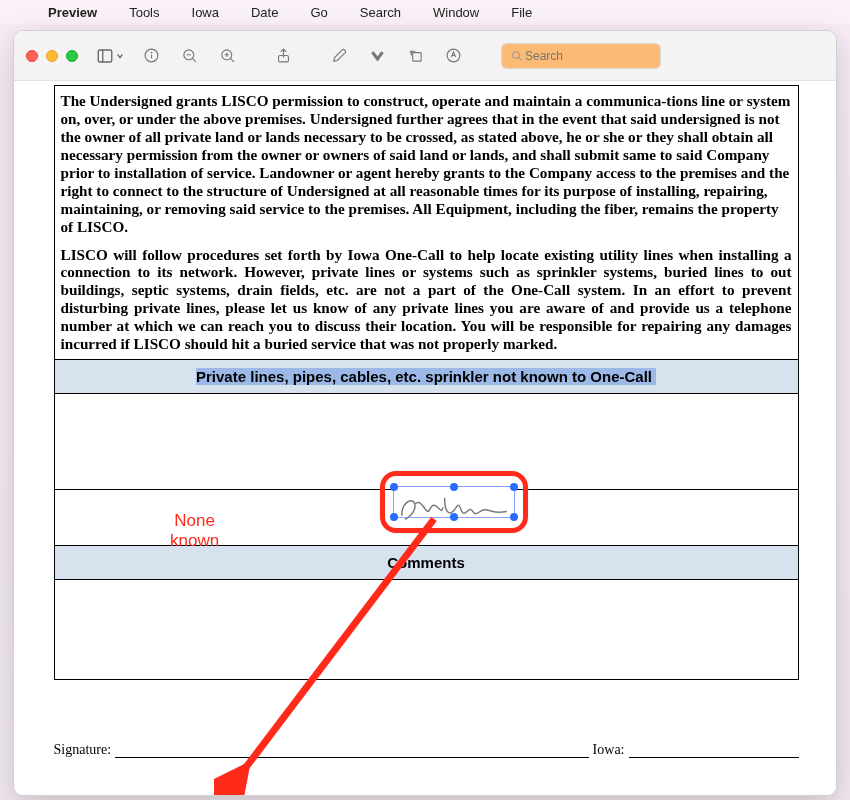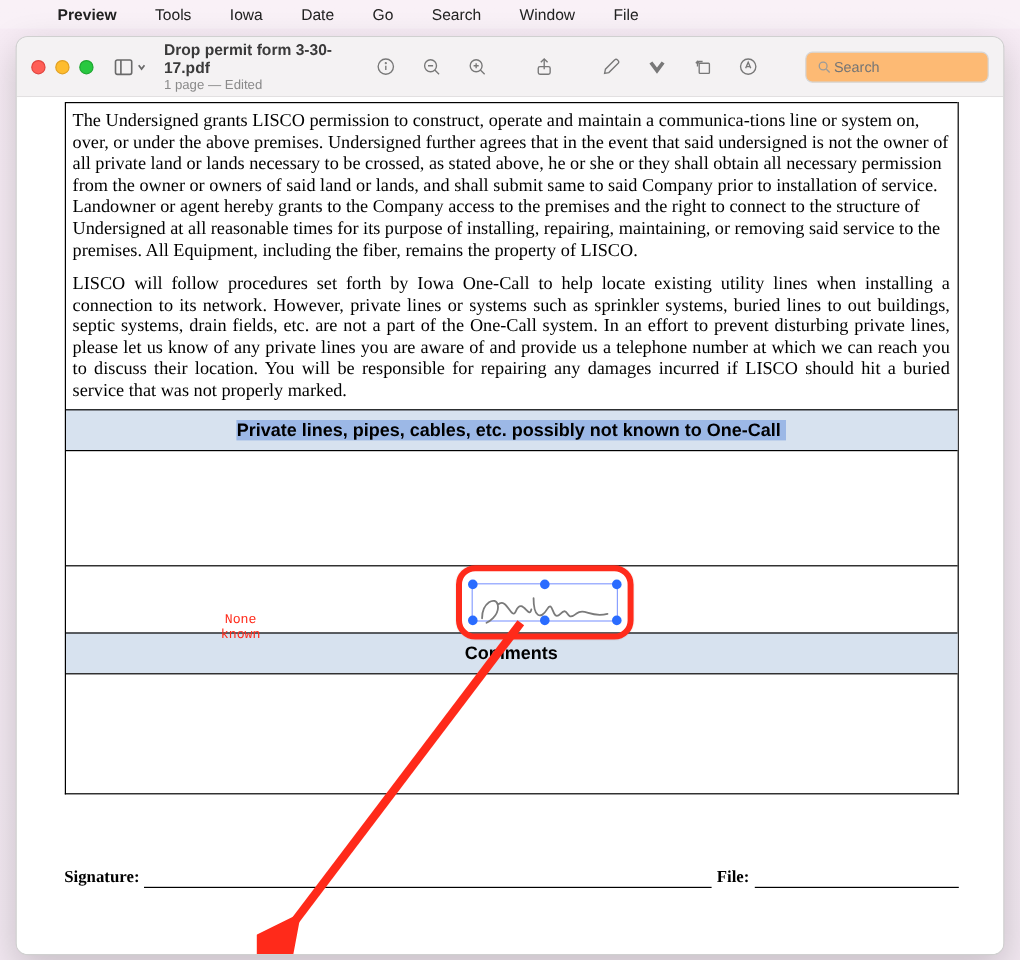--- a/index.html
+++ b/index.html
@@ -28,32 +28,32 @@
   .tb-icons .sep{width:10px;}
   .chev-small svg{width:10px;height:10px;}
   .search { display:flex; align-items:center; gap:2px; border:1px solid #d6d6d6; border-radius:6px; height:26px; padding:0 8px; margin-left:23px; width:160px; color:#9a9a9a; background:#fdba74;}
   .search svg{width:13px;height:13px;}
   .search input{border:none; outline:none; font-size:12px; width:120px; color:#555; background:transparent;}
   
   .docarea{position:absolute; left:0; right:0; top:50px; bottom:0; background:#fff; overflow:hidden;}
   .page{position:absolute; left:12px; top:-6px; width:800px; background:#fff; padding:10px 14px 30px 14px;}
   .table{width:745px; margin:0 auto; border:1.5px solid #000; border-top:none;}
   .cell{border-top:1.5px solid #000; padding:6px 6px;}
-  .para{font-family:"Times New Roman", Times, serif; font-size:15.2px; line-height:1.18; color:#000; text-align:justify;}
+  .para{font-family:"Times New Roman", Times, serif; font-size:15.2px; line-height:1.18; color:#000; text-align:justify;font-weight:bold;}
   .hdr{background:#d7e2ef; text-align:center; font-family:Arial,sans-serif; font-weight:700; font-size:15px; padding:8px 4px;}
   .private-row{height:96px; position:relative;}
   .blank-row{height:56px;}
   .comments-row{height:100px;}
   .sigline{width:745px; margin:60px auto 0 auto; display:flex; align-items:flex-end; font-family:"Times New Roman",serif; font-size:14px;}
-  .sigline .lab{font-weight:700;}
+  .sigline .lab{font-weight:400;}
   .sigline .underline{border-bottom:1.5px solid #000; height:18px;}
   .sig-und{flex:1; margin:0 4px;}
   .date-und{width:170px; margin-left:4px; position:relative;}
   
-  .anno-none{position:absolute; left:170px; top:430px; color:#ff2a1a; font-family:Liberation Mono, monospace; font-size:11px; text-align:center; line-height:1.2;}
+  .anno-none{position:absolute; left:156px; top:430px; color:#ff2a1a; font-family:Liberation Sans, sans-serif; font-size:17px; text-align:center; line-height:1.2;}
   .sig-box{position:absolute; left:366px; top:390px; width:148px; height:62px; border:5px solid #ff2b1b; border-radius:16px; background:transparent; box-shadow:0 0 0 1px rgba(0,0,0,0.04);}
   .sig-inner{position:absolute; left:8px; right:8px; top:10px; bottom:10px; border:1px solid #8aa0ff; background:#fff;}
   .sig-inner .h{position:absolute; width:8px; height:8px; background:#2a6cff; border-radius:50%;}
   .h.tl{left:-4px; top:-4px}.h.tr{right:-4px; top:-4px}.h.bl{left:-4px; bottom:-4px}.h.br{right:-4px; bottom:-4px}
   .h.tm{left:calc(50% - 4px); top:-4px}.h.bm{left:calc(50% - 4px); bottom:-4px}
   .sig-scribble{position:absolute; left:4px; right:4px; top:4px; bottom:4px;}
   .arrow{position:absolute; left:200px; top:420px; width:260px; height:300px; pointer-events:none;}
   .hdr .hl { background:#9cb8e6; padding:0 4px 0 0;}
 </style>
 </head>
@@ -80,24 +80,20 @@
     </div>
     <div class="sidebar-btn">
       <svg viewBox="0 0 24 24" fill="none" stroke="currentColor" stroke-width="1.8">
           <rect x="3" y="4" width="18" height="16" rx="2"></rect>
           <line x1="9" y1="4" x2="9" y2="20"></line>
         </svg>
       <svg class="chev-small" viewBox="0 0 10 10" style="width:8px;height:8px;margin-left:2px" fill="none" stroke="currentColor" stroke-width="1.8">
           <polyline points="2,3 5,7 8,3"></polyline>
         </svg>
     </div>
-    <div class="doc-title">
-      <span class="fname">Drop permit form 3-30-17.pdf</span>
-      <span class="sub">1 page — Edited</span>
-    </div>
     <div class="tb-icons">
       <div class="ico">
           <svg viewBox="0 0 24 24" fill="none" stroke="currentColor" stroke-width="1.6">
             <circle cx="12" cy="12" r="9"></circle>
             <line x1="12" y1="11" x2="12" y2="16"></line>
             <circle cx="12" cy="8" r="0.5" fill="currentColor"></circle>
           </svg>
         </div>
       <div class="ico">
           <svg viewBox="0 0 24 24" fill="none" stroke="currentColor" stroke-width="1.6">
@@ -157,31 +153,31 @@
   </div>
 
   <div class="docarea">
     <div class="page">
       <div class="table">
         <div class="cell">
           <p class="para" style="margin-bottom:10px; text-align:left;">The Undersigned grants LISCO permission to construct, operate and maintain a communica-tions line or system on, over, or under the above premises. Undersigned further agrees that in the event that said undersigned is not the owner of all private land or lands necessary to be crossed, as stated above, he or she or they shall obtain all necessary permission from the owner or owners of said land or lands, and shall submit same to said Company prior to installation of service. Landowner or agent hereby grants to the Company access to the premises and the right to connect to the structure of Undersigned at all reasonable times for its purpose of installing, repairing, maintaining, or removing said service to the premises. All Equipment, including the fiber, remains the property of LISCO.</p>
           <p class="para">LISCO will follow procedures set forth by Iowa One-Call to help locate existing utility lines when installing a connection to its network. However, private lines or systems such as sprinkler systems, buried lines to out buildings, septic systems, drain fields, etc. are not a part of the One-Call system. In an effort to prevent disturbing private lines, please let us know of any private lines you are aware of and provide us a telephone number at which we can reach you to discuss their location. You will be responsible for repairing any damages incurred if LISCO should hit a buried service that was not properly marked.</p>
         </div>
         <div class="cell hdr">
-          <span class="hl">Private lines, pipes, cables, etc. possibly not known to One-Call</span>
+          <span class="hl">Private lines, pipes, cables, etc. sprinkler not known to One-Call</span>
         </div>
         <div class="cell private-row"></div>
         <div class="cell blank-row"></div>
         <div class="cell hdr">Comments</div>
         <div class="cell comments-row"></div>
       </div>
       <div class="sigline">
         <span class="lab">Signature:</span>
         <span class="underline sig-und"></span>
-        <span class="lab">File:</span>
+        <span class="lab">Iowa:</span>
         <span class="underline date-und"></span>
       </div>
     </div>
 
     <div class="anno-none">
       <span style="white-space:pre-line;">None
 known</span>
     </div>
 
     <div class="sig-box">

